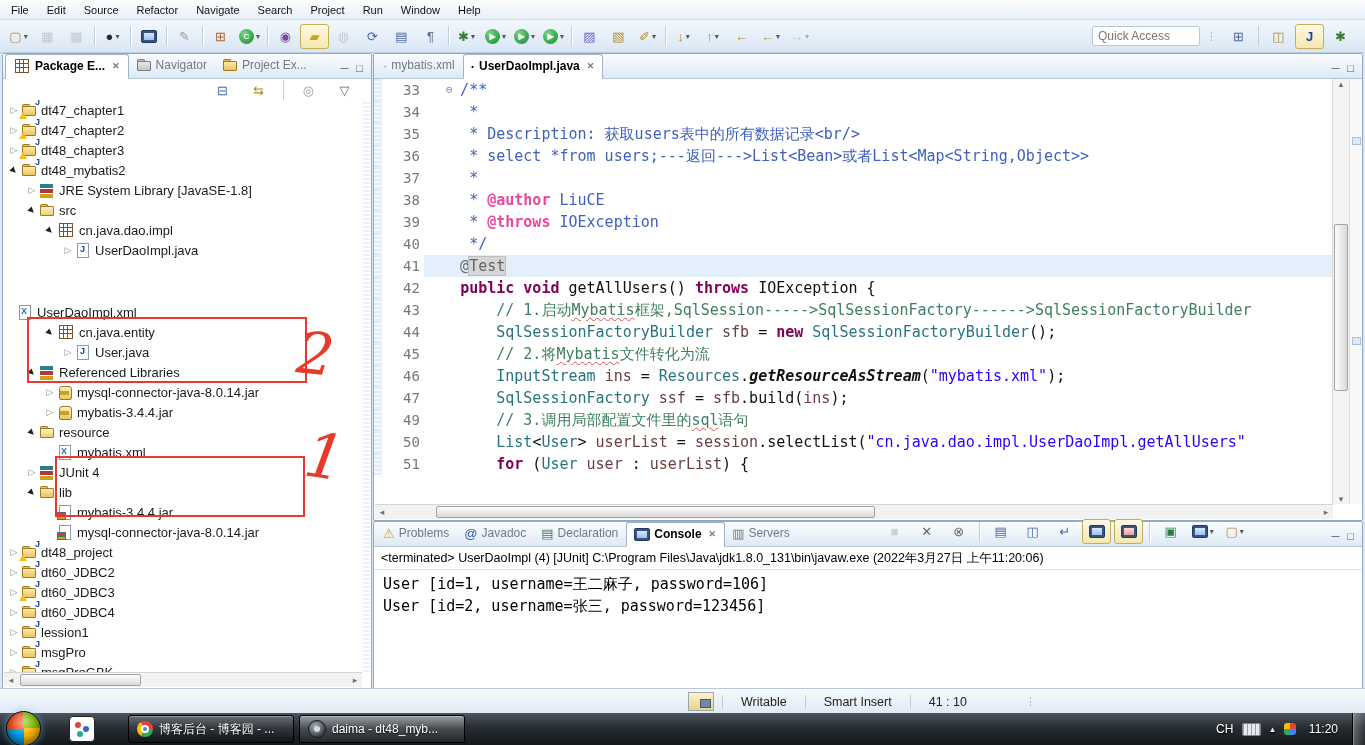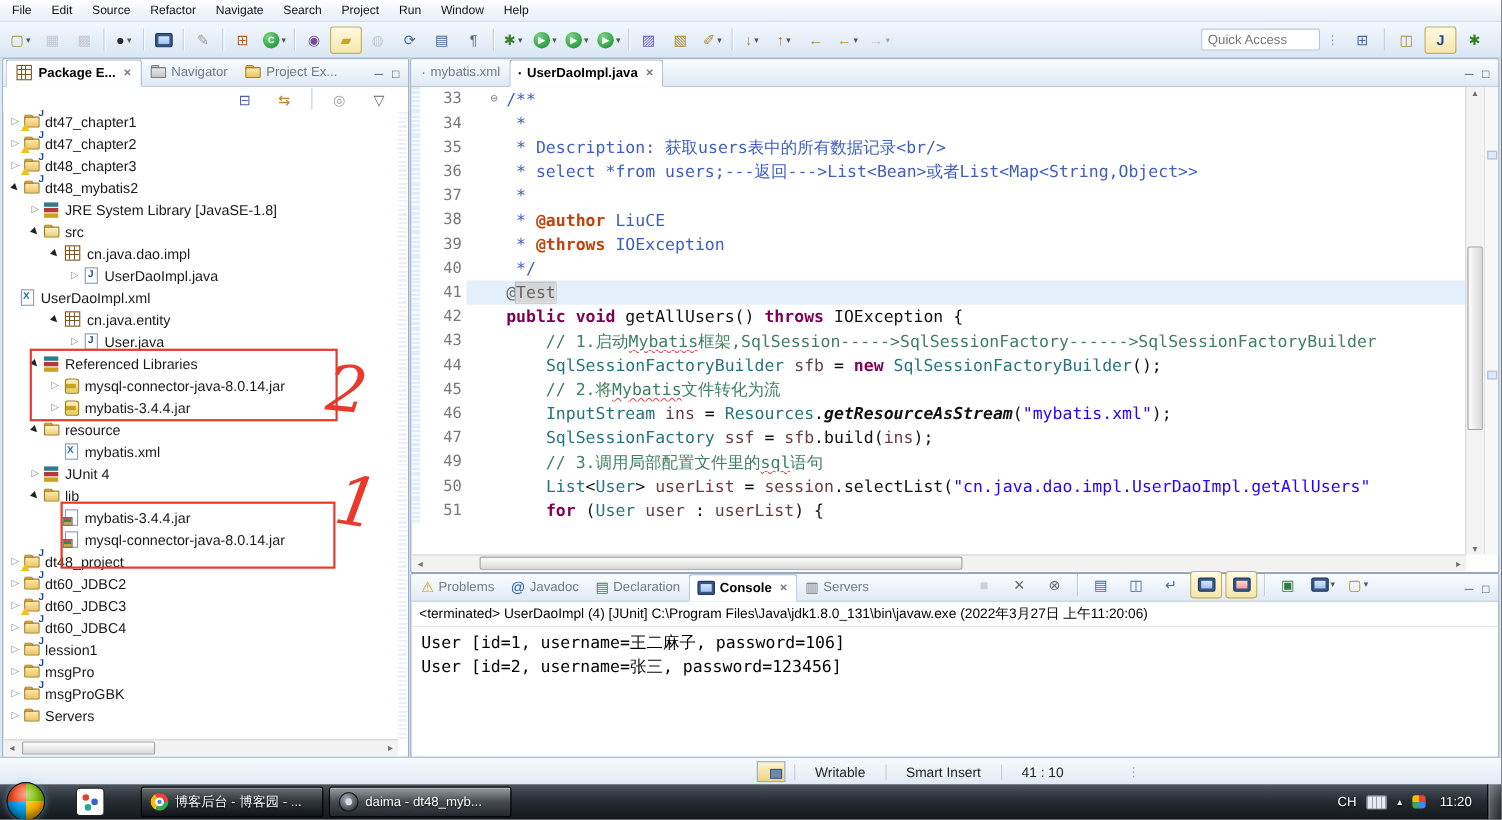--- a/index.html
+++ b/index.html
@@ -79,21 +79,21 @@
   #editor{top:53px;left:373px;right:2px;height:466px;}
   #code{position:absolute;top:25px;left:0;right:29px;bottom:16px;overflow:hidden;font-family:"DejaVu Sans Mono","Liberation Mono",monospace;font-size:15px;}
   .crow{display:flex;height:22px;line-height:22px;}
   .gut{width:50px;flex:none;display:flex;align-items:center;gap:18px;}
   .ruler{width:8px;height:22px;background:repeating-linear-gradient(0deg,#dfecfa 0 2px,#f4f9fe 2px 4px);flex:none;}
   .ln{color:#787878;font-size:14px;padding-left:3px;min-width:24px;}
   .fold{color:#8a8a8a;font-size:11px;margin-left:1px;}
   .cl{flex:1;white-space:pre;overflow:hidden;color:#111;}
   .crow.cur .cl{background:#e3f0fb;}
   .tk-javadoc{color:#3f5fbf;}
-  .tk-javadoc-tag{color:#c2410c;font-weight:bold;}
+  .tk-javadoc-tag{color:#ec4899;font-weight:bold;}
   .tk-comment{color:#3f7f5f;}
   .tk-keyword{color:#7f0055;font-weight:bold;}
   .tk-string{color:#2a00ff;}
   .tk-type{color:#25747f;}
   .tk-var{color:#6a3e3e;}
   .tk-plain{color:#111;}
   .tk-annotation{color:#646464;}
   .tk-static-method{color:#111;font-weight:bold;font-style:italic;}
   .sp-spell{text-decoration:underline wavy #e05050;text-decoration-thickness:1px;text-underline-offset:2px;}
   .sp-occurrence{background:#d6d6d6;box-shadow:0 0 0 1px #bdbdbd;}
@@ -359,21 +359,21 @@
         <div class="trow" style="padding-left: 40px;">
           <span class="tar e">▶</span>
           <span class="fico ic-pkg"></span>
           <span class="tlabel">cn.java.dao.impl</span>
         </div>
         <div class="trow" style="padding-left: 58px;">
           <span class="tar">▷</span>
           <span class="fico ic-jfile"></span>
           <span class="tlabel">UserDaoImpl.java</span>
         </div>
-        <div class="trow" style="">
+        <div class="trow" style=" margin-top: 42px;">
           <span class="tar"></span>
           <span class="fico ic-xfile"></span>
           <span class="tlabel">UserDaoImpl.xml</span>
         </div>
         <div class="trow" style="padding-left: 40px;">
           <span class="tar e">▶</span>
           <span class="fico ic-pkg"></span>
           <span class="tlabel">cn.java.entity</span>
         </div>
         <div class="trow" style="padding-left: 58px;">

